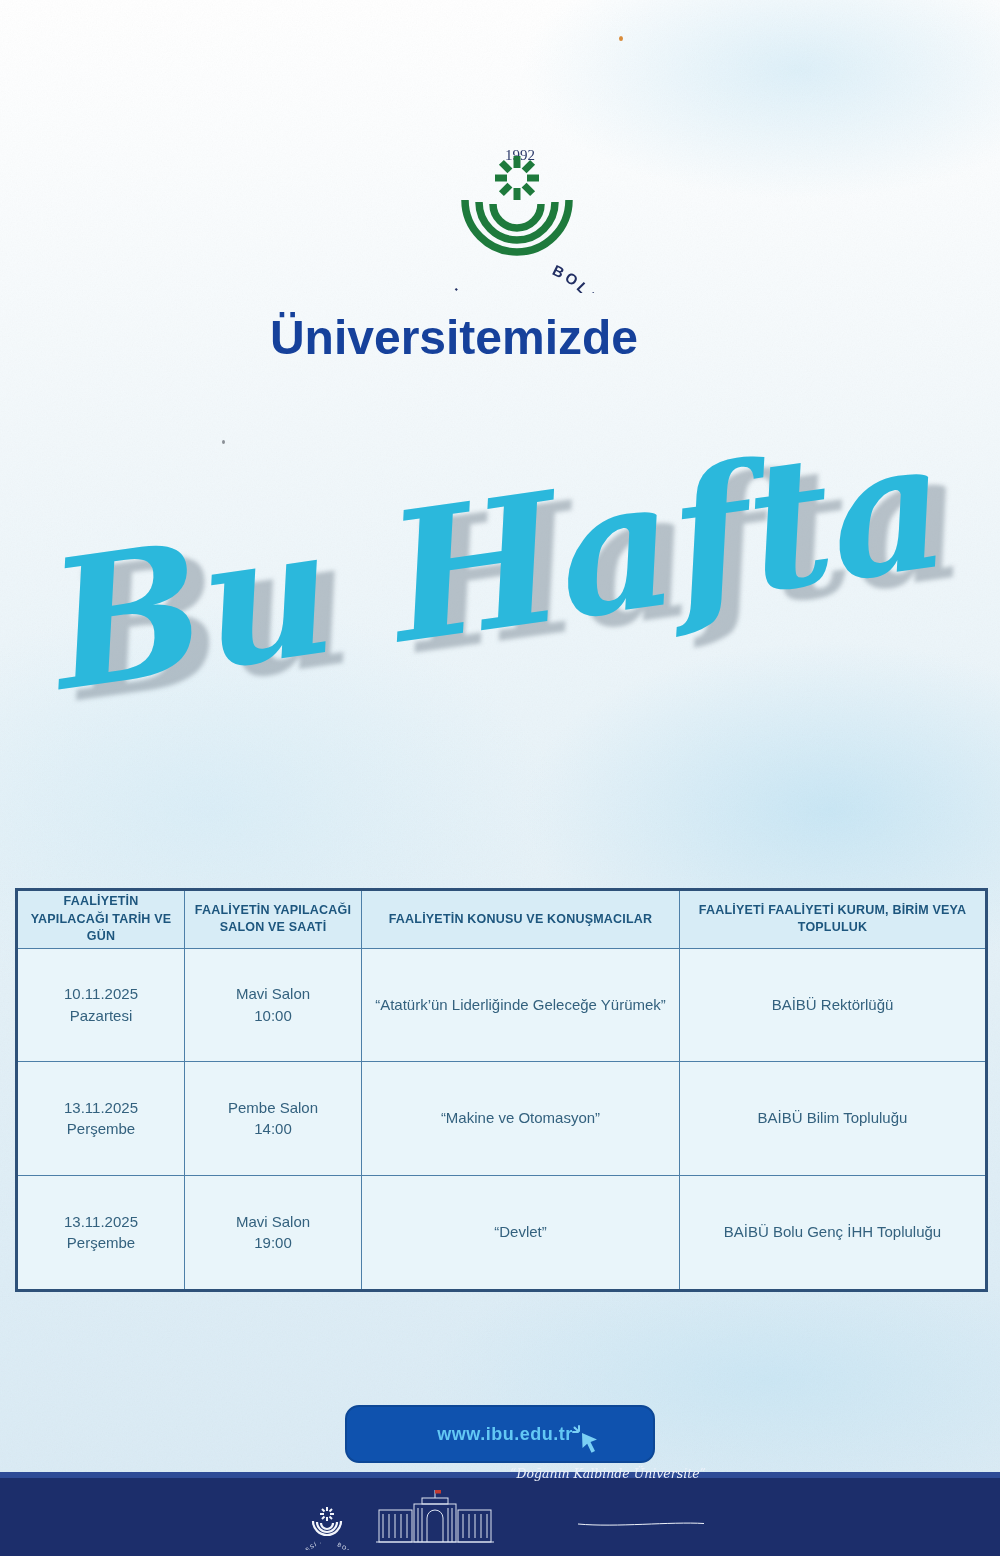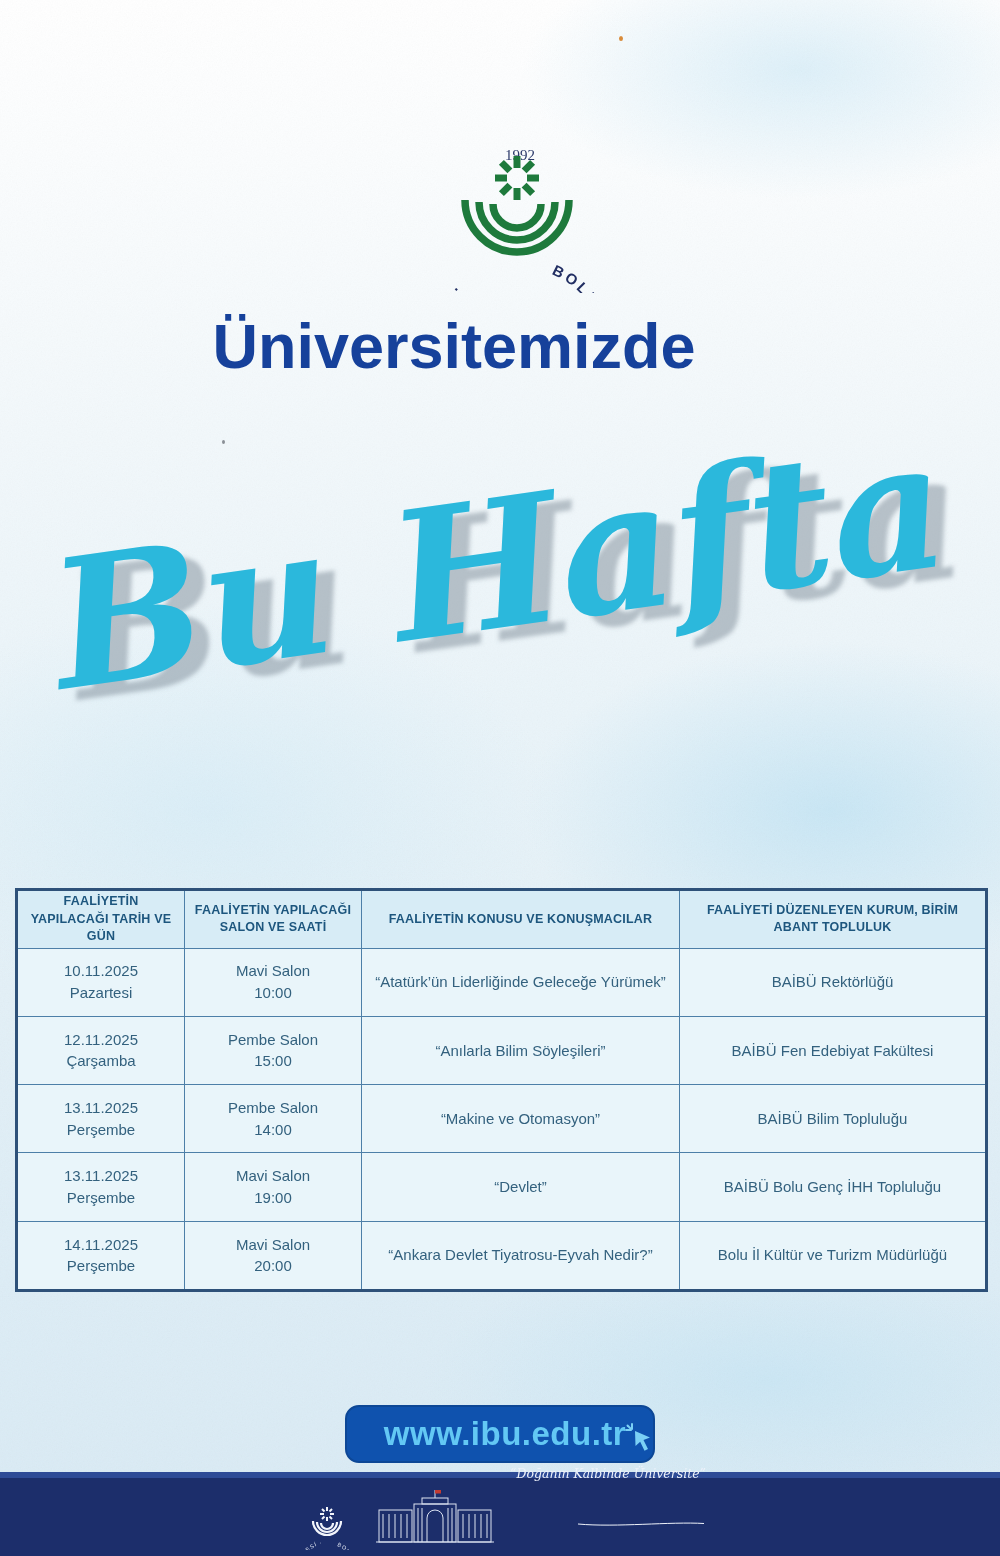--- a/index.html
+++ b/index.html
@@ -18,21 +18,21 @@
   .wash3{left:520px;top:640px;width:620px;height:340px;background:radial-gradient(ellipse at center,rgba(180,222,242,.6),rgba(180,222,242,0) 70%);}
   .wash4{left:420px;top:1250px;width:700px;height:260px;background:radial-gradient(ellipse at center,rgba(190,226,243,.55),rgba(190,226,243,0) 70%);}
   .grain{position:absolute;left:0;top:0;width:1000px;height:1556px;opacity:.05;pointer-events:none;}
   .speck-orange{position:absolute;left:619px;top:36px;width:4px;height:5px;border-radius:50%;background:#d98b3a;}
   .speck-gray{position:absolute;left:222px;top:440px;width:3px;height:4px;border-radius:50%;background:#8a9096;}
 
   .logo-svg{position:absolute;left:405px;top:78px;}
 
   .main-title{
     position:absolute;left:0;top:310px;width:908px;text-align:center;
-    font-size:63px;font-weight:800;letter-spacing:0px;color:#16419b;margin:0;
+    font-size:48px;font-weight:800;letter-spacing:0px;color:#16419b;margin:0;
   }
   .script-title{
     position:absolute;left:30px;top:400px;width:940px;height:340px;
     text-align:center;font-family:"DejaVu Serif", serif;font-style:italic;font-weight:700;
     font-size:178px;line-height:330px;color:#2bb8dc;
     transform:rotate(-8deg);
     text-shadow:16px 13px 4px rgba(125,140,152,.5);
     white-space:nowrap;
   }
 
@@ -48,21 +48,21 @@
     background:#d7ecf6;color:#1d567e;font-size:12.5px;font-weight:700;line-height:1.4;height:42px;letter-spacing:.2px;
   }
   table.events td{background:#e9f5fa;color:#33617e;font-size:15px;line-height:1.45;height:57px;}
   td.topic{font-weight:400;font-size:15.5px;color:#1e456e;}
   td.org{font-size:14.5px;}
 
   .site-button{
     position:absolute;left:345px;top:1405px;width:310px;height:58px;
     background:#0f52ae;border:2px solid #0d4796;border-radius:14px;
     box-sizing:border-box;display:flex;align-items:center;justify-content:center;
-    color:#63c8f4;font-size:33px;font-weight:700;letter-spacing:.5px;cursor:pointer;padding-left:40px;
+    color:#63c8f4;font-size:18px;font-weight:700;letter-spacing:.5px;cursor:pointer;padding-left:40px;
   }
   .site-button .cursor-wrap{margin-left:-4px;margin-top:14px;}
 
   .footer{
     position:absolute;left:0;top:1472px;width:1000px;height:84px;
     background:#1c2e6b;border-top:6px solid #2e4b96;box-sizing:border-box;
     display:flex;align-items:center;justify-content:center;gap:14px;
   }
   .slogan-block{display:flex;flex-direction:column;align-items:flex-end;margin-top:12px;gap:40px;}
   .slogan-text{font-family:"DejaVu Serif", serif;font-style:italic;font-size:12.5px;color:#eef2fa;white-space:nowrap;}
@@ -126,50 +126,38 @@
         <col style="width:168px">
         <col style="width:177px">
         <col style="width:318px">
         <col style="width:307px">
       </colgroup>
     <thead>
       <tr>
         <th>FAALİYETİN YAPILACAĞI TARİH VE GÜN</th>
         <th>FAALİYETİN YAPILACAĞI SALON VE SAATİ</th>
         <th>FAALİYETİN KONUSU VE KONUŞMACILAR</th>
-        <th>FAALİYETİ DÜZENLEYEN KURUM, BİRİM ABANT TOPLULUK</th>
+        <th>FAALİYETİ FAALİYETİ KURUM, BİRİM VEYA TOPLULUK</th>
       </tr>
     </thead>
     <tbody>
       <tr>
         <td>
             <div>10.11.2025</div>
             <div>Pazartesi</div>
           </td>
         <td>
             <div>Mavi Salon</div>
             <div>10:00</div>
           </td>
         <td class="topic">“Atatürk’ün Liderliğinde Geleceğe Yürümek”</td>
         <td class="org">BAİBÜ Rektörlüğü</td>
       </tr>
       <tr>
         <td>
-            <div>12.11.2025</div>
-            <div>Çarşamba</div>
-          </td>
-        <td>
-            <div>Pembe Salon</div>
-            <div>15:00</div>
-          </td>
-        <td class="topic">“Anılarla Bilim Söyleşileri”</td>
-        <td class="org">BAİBÜ Fen Edebiyat Fakültesi</td>
-      </tr>
-      <tr>
-        <td>
             <div>13.11.2025</div>
             <div>Perşembe</div>
           </td>
         <td>
             <div>Pembe Salon</div>
             <div>14:00</div>
           </td>
         <td class="topic">“Makine ve Otomasyon”</td>
         <td class="org">BAİBÜ Bilim Topluluğu</td>
       </tr>
@@ -177,32 +165,20 @@
         <td>
             <div>13.11.2025</div>
             <div>Perşembe</div>
           </td>
         <td>
             <div>Mavi Salon</div>
             <div>19:00</div>
           </td>
         <td class="topic">“Devlet”</td>
         <td class="org">BAİBÜ Bolu Genç İHH Topluluğu</td>
-      </tr>
-      <tr>
-        <td>
-            <div>14.11.2025</div>
-            <div>Perşembe</div>
-          </td>
-        <td>
-            <div>Mavi Salon</div>
-            <div>20:00</div>
-          </td>
-        <td class="topic">“Ankara Devlet Tiyatrosu-Eyvah Nedir?”</td>
-        <td class="org">Bolu İl Kültür ve Turizm Müdürlüğü</td>
       </tr>
     </tbody>
   </table>
 
   <div class="site-button">
     <span>www.ibu.edu.tr</span>
     <span class="cursor-wrap">
       <svg width="34" height="34" viewBox="0 0 34 34" xmlns="http://www.w3.org/2000/svg">
         <g stroke="#7bd0f5" stroke-width="2" stroke-linecap="round">
           <line x1="4" y1="10" x2="9" y2="10"></line>

